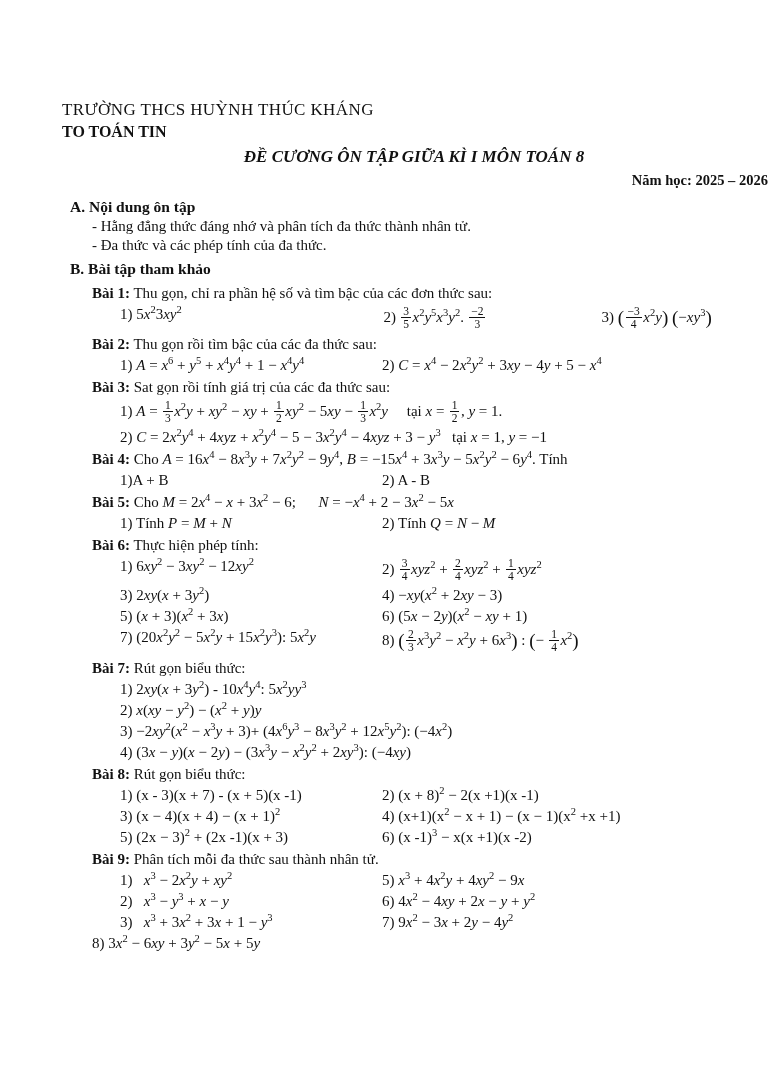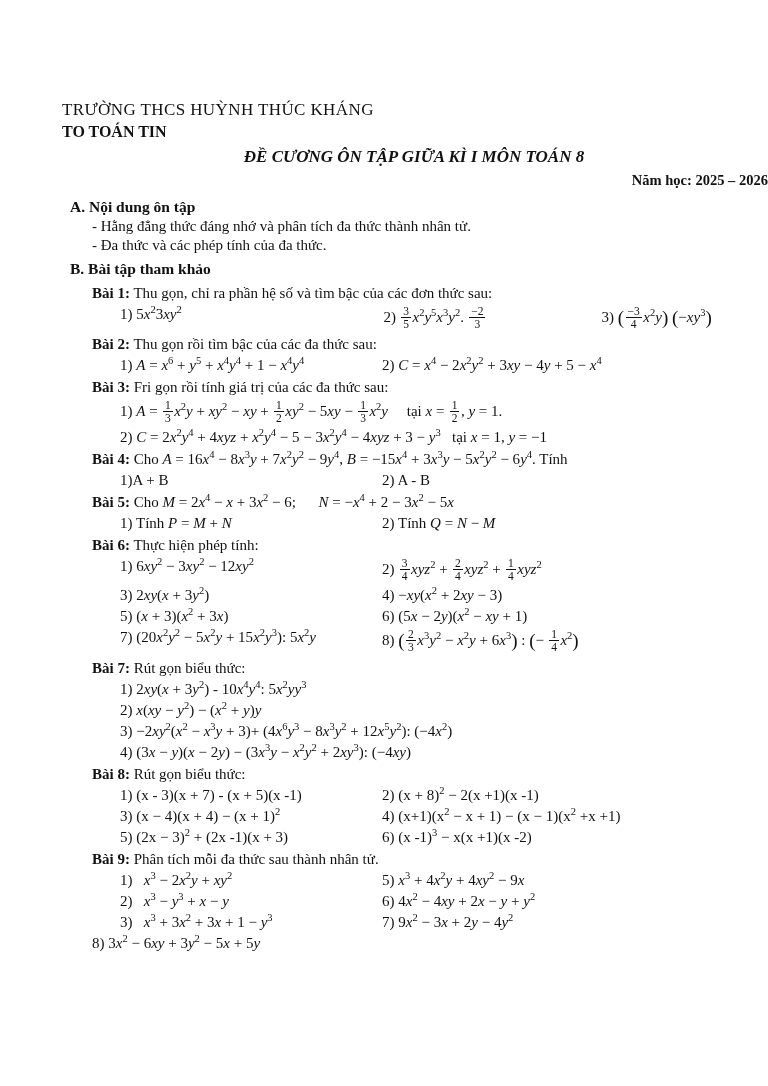--- a/index.html
+++ b/index.html
@@ -156,21 +156,21 @@
       <span class="prob-label">Bài 2:</span>
       <span class="prob-text">Thu gọn rồi tìm bậc của các đa thức sau:</span>
       <div class="row">
         <div class="cell wide-a">1) <i>A</i> = <i>x</i><sup>6</sup> + <i>y</i><sup>5</sup> + <i>x</i><sup>4</sup><i>y</i><sup>4</sup> + 1 − <i>x</i><sup>4</sup><i>y</i><sup>4</sup></div>
         <div class="cell wide-b">2) <i>C</i> = <i>x</i><sup>4</sup> − 2<i>x</i><sup>2</sup><i>y</i><sup>2</sup> + 3<i>xy</i> − 4<i>y</i> + 5 − <i>x</i><sup>4</sup></div>
       </div>
     </div>
 
     <div class="prob">
       <span class="prob-label">Bài 3:</span>
-      <span class="prob-text">Fri gọn rồi tính giá trị của các đa thức sau:</span>
+      <span class="prob-text">Sat gọn rồi tính giá trị của các đa thức sau:</span>
       <div class="single">
         1) <i>A</i> = <span class="frac"><span class="num">1</span><span class="den">3</span></span><i>x</i><sup>2</sup><i>y</i> + <i>xy</i><sup>2</sup> − <i>xy</i> + <span class="frac"><span class="num">1</span><span class="den">2</span></span><i>xy</i><sup>2</sup> − 5<i>xy</i> − <span class="frac"><span class="num">1</span><span class="den">3</span></span><i>x</i><sup>2</sup><i>y</i>&nbsp;&nbsp;&nbsp;&nbsp;&nbsp;tại <i>x</i> = <span class="frac"><span class="num">1</span><span class="den">2</span></span>, <i>y</i> = 1.
       </div>
       <div class="single">
         2) <i>C</i> = 2<i>x</i><sup>2</sup><i>y</i><sup>4</sup> + 4<i>xyz</i> + <i>x</i><sup>2</sup><i>y</i><sup>4</sup> − 5 −  3<i>x</i><sup>2</sup><i>y</i><sup>4</sup> − 4<i>xyz</i> + 3 − <i>y</i><sup>3</sup>&nbsp;&nbsp;&nbsp;tại <i>x</i> = 1, <i>y</i> = −1
       </div>
     </div>
 
     <div class="prob">
       <span class="prob-label">Bài 4:</span>

